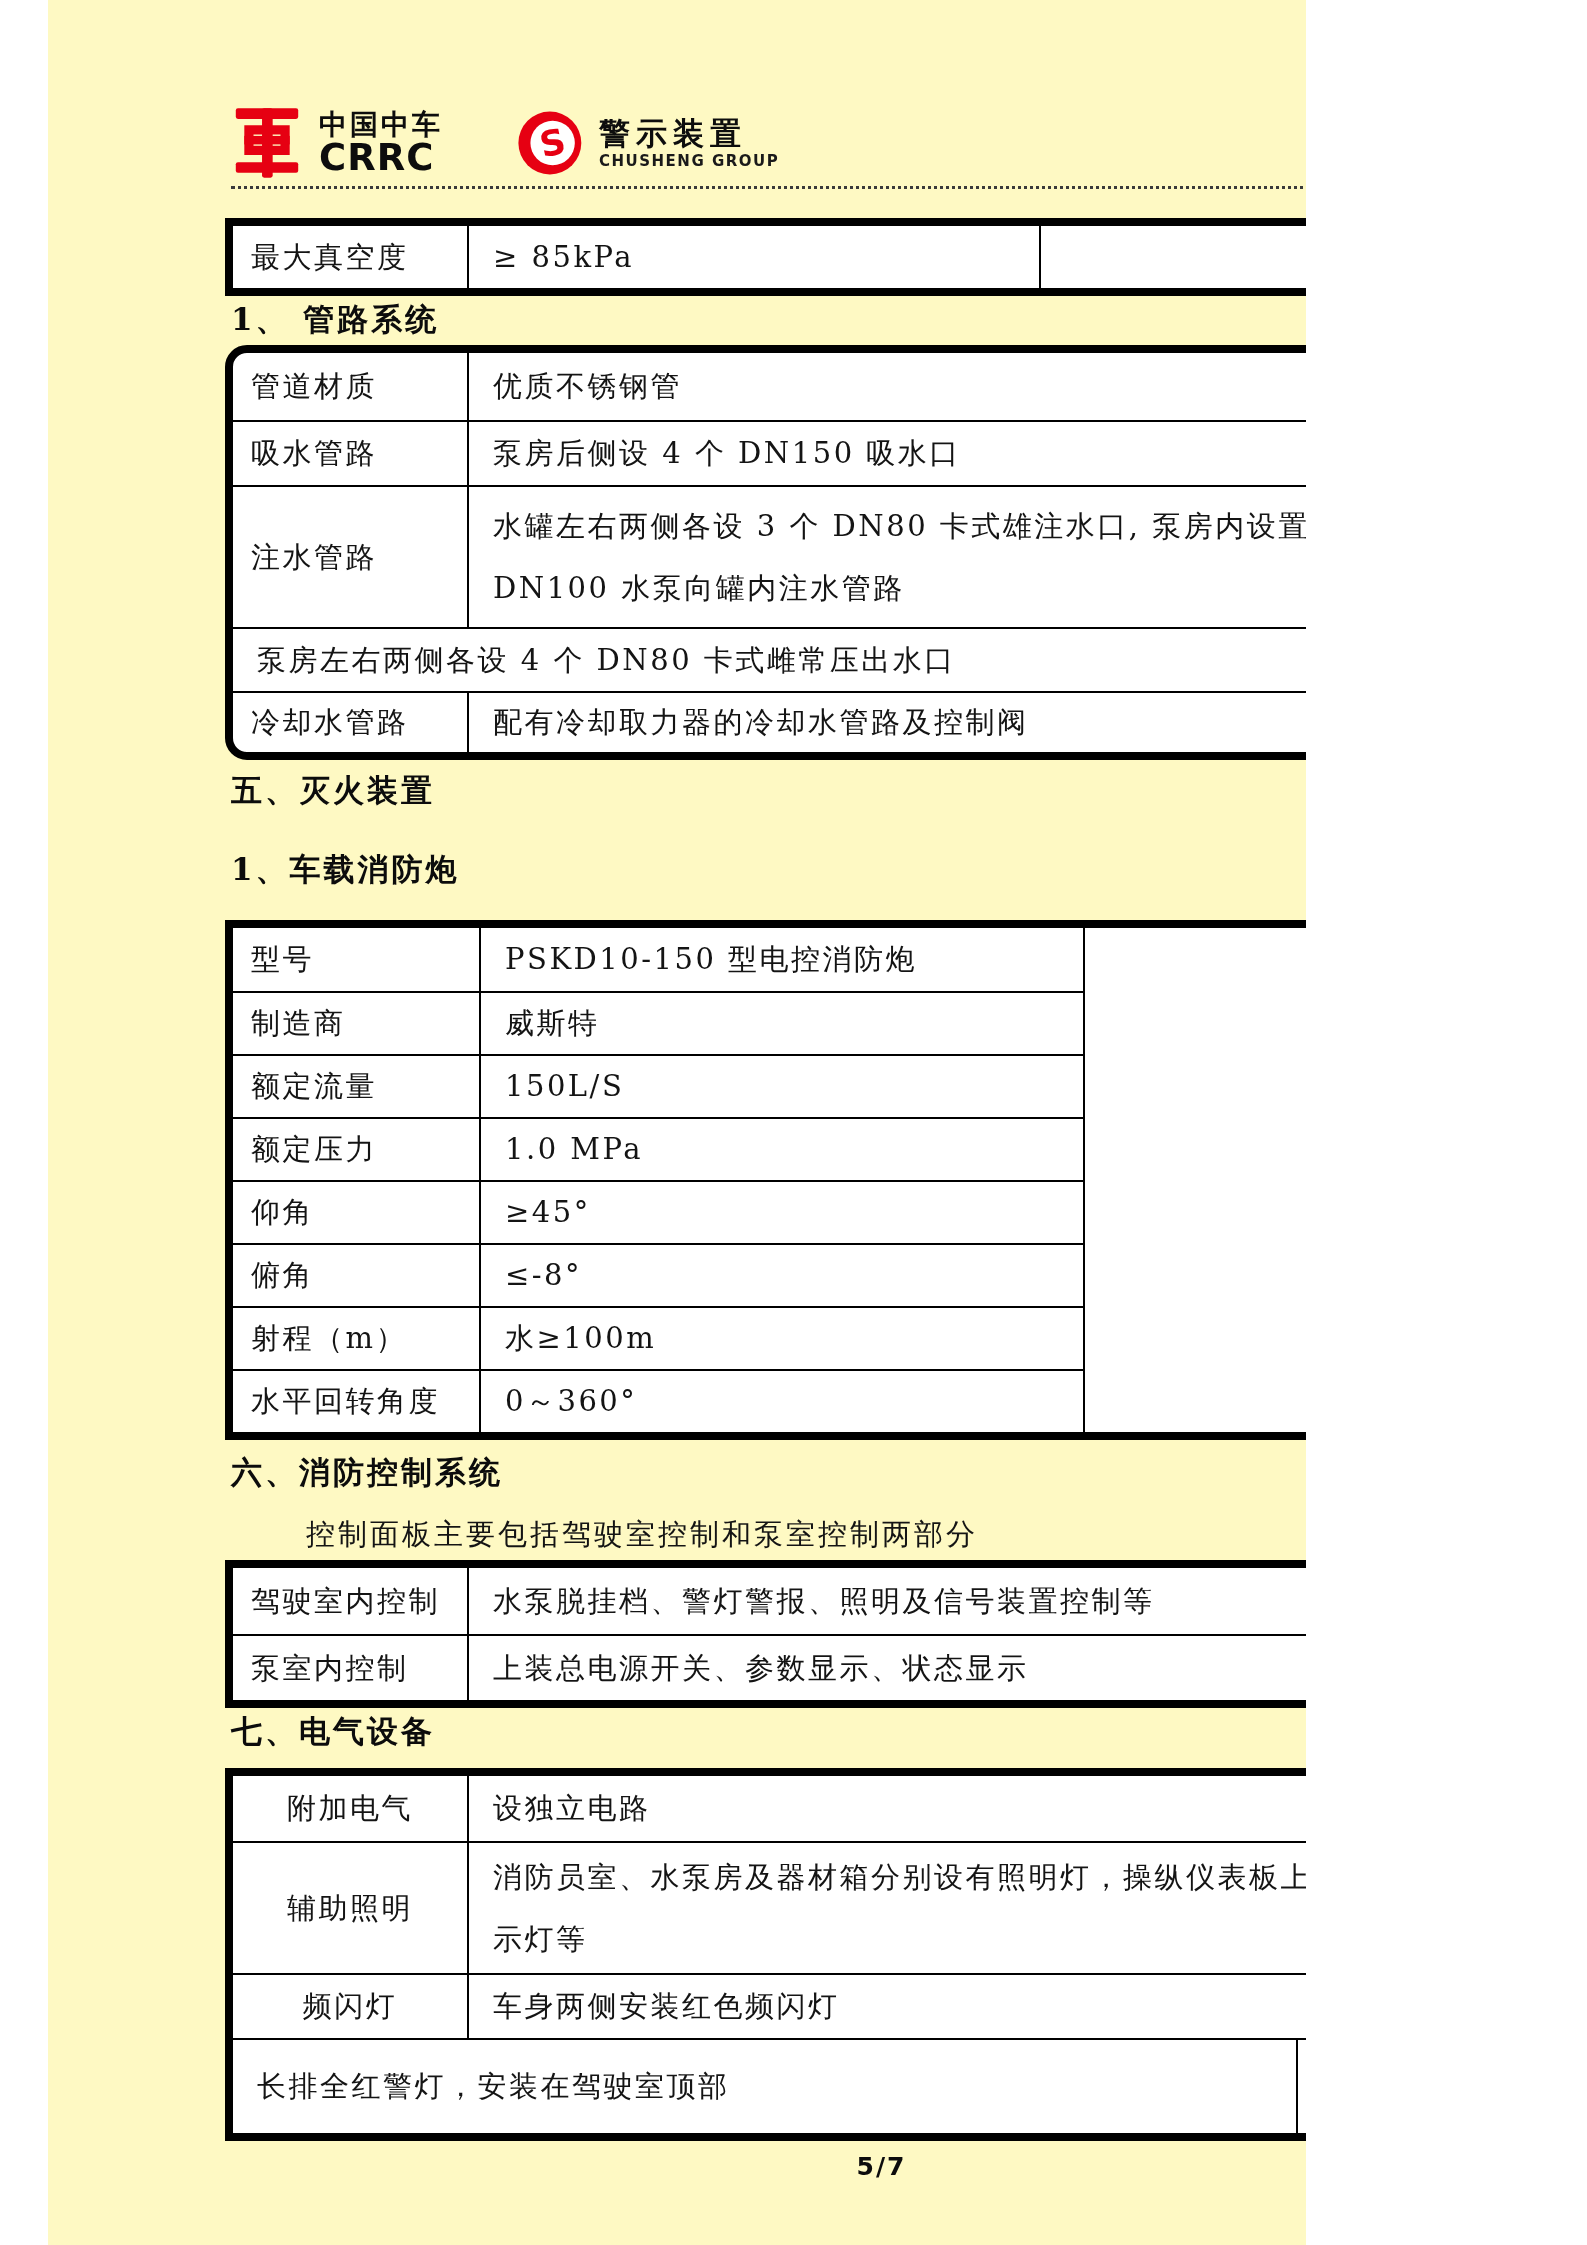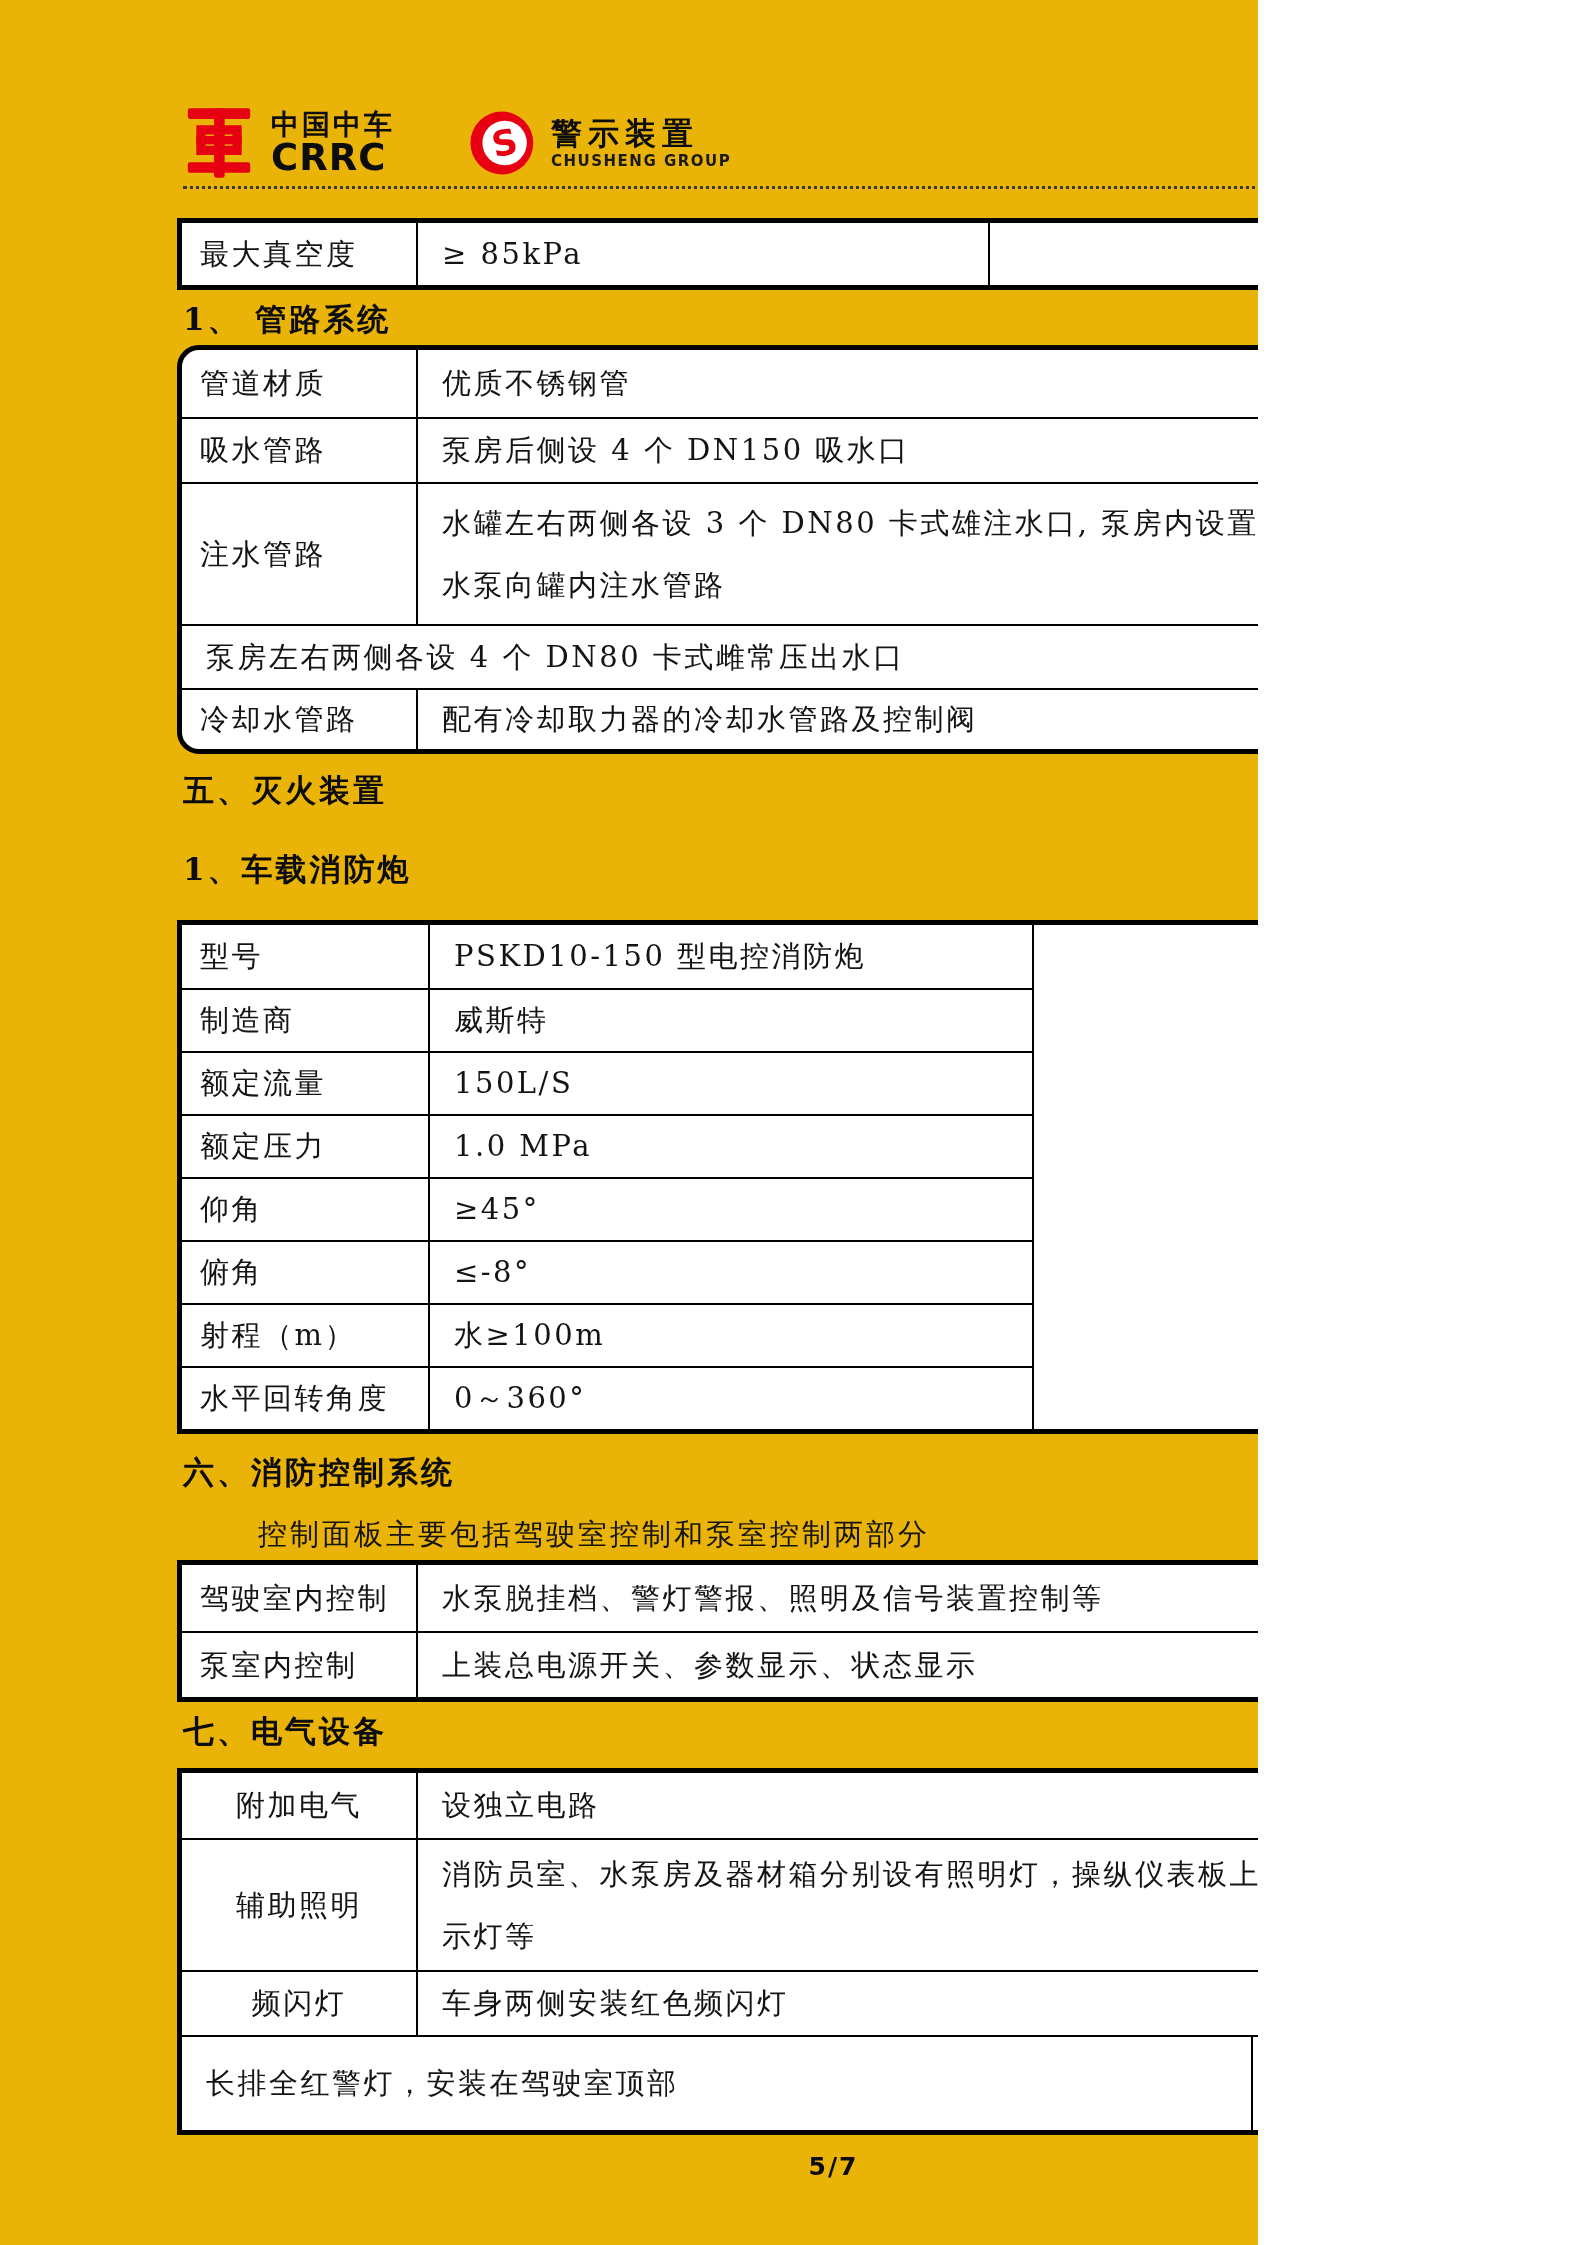--- a/index.html
+++ b/index.html
@@ -1,34 +1,35 @@
 <!DOCTYPE html>
 <html><head>
 <meta charset="utf-8">
 <style>
   * { margin:0; padding:0; box-sizing:border-box; }
   html,body { background:#ffffff; }
   .page {
-    position:relative; width:1258px; height:2245px; background:#eab308;
+    position:relative; width:1258px; height:2245px; background:#fef9c3;
     font-family:"DejaVu Serif","Liberation Serif",serif; color:#141414;
     overflow:hidden;
+    margin-left:48px;
   }
   
   .logos { position:absolute; left:183px; top:103px; height:80px; display:flex; align-items:center; }
   .crrc-emblem { width:72px; height:78px; margin-right:16px; }
   .logo-txt { display:flex; flex-direction:column; justify-content:center; }
   .crrc-cn { font-family:"DejaVu Sans","Liberation Sans",sans-serif; font-weight:bold; font-size:28px; letter-spacing:3px; color:#0d0d0d; line-height:1.05; }
   .crrc-en { font-family:"DejaVu Sans","Liberation Sans",sans-serif; font-weight:bold; font-size:37px; letter-spacing:1px; color:#0d0d0d; line-height:1.0; }
   .chusheng-emblem { width:74px; height:74px; margin:0 14px 0 68px; }
   .cs-cn { font-family:"DejaVu Sans","Liberation Sans",sans-serif; font-weight:bold; font-size:31px; letter-spacing:6px; color:#0d0d0d; line-height:1.15; }
   .cs-en { font-family:"DejaVu Sans","Liberation Sans",sans-serif; font-weight:bold; font-size:15px; letter-spacing:1.5px; color:#1a1a1a; }
   .dotline { position:absolute; left:183px; top:186px; width:1272px; border-top:3px dotted #3a3a3a; }
 
   
-  .tbl { position:absolute; left:177px; width:1313px; border:5px solid #000000; background:#fff; font-size:29px; }
+  .tbl { position:absolute; left:177px; width:1313px; border:8px solid #000000; background:#fff; font-size:29px; }
   .trow { display:flex; }
   .trow + .trow { border-top:2px solid #000; }
   .cell { display:flex; align-items:center; padding:0 18px; letter-spacing:2.5px; line-height:1.45; }
   .cell + .cell { border-left:2px solid #000; }
   .lab { flex:0 0 234px; }
   .val { flex:1 1 auto;padding-left:24px; }
   .multi { line-height:62px; }
 
   
   .t-vacuum { top:218px; }

